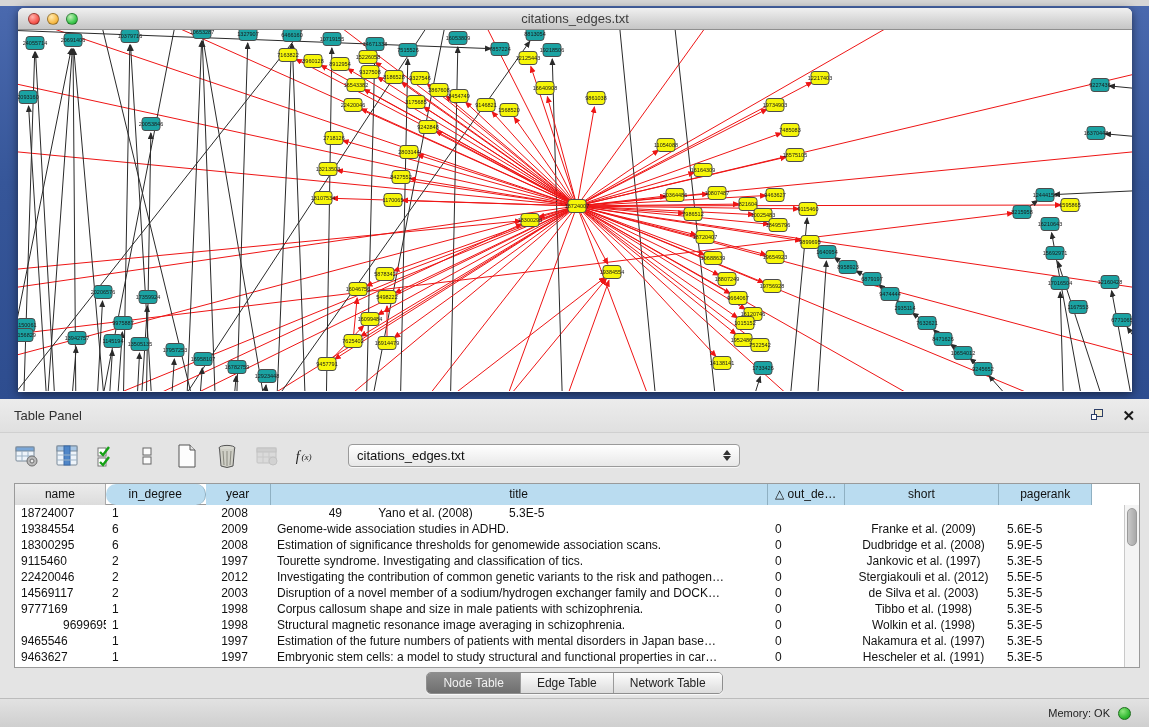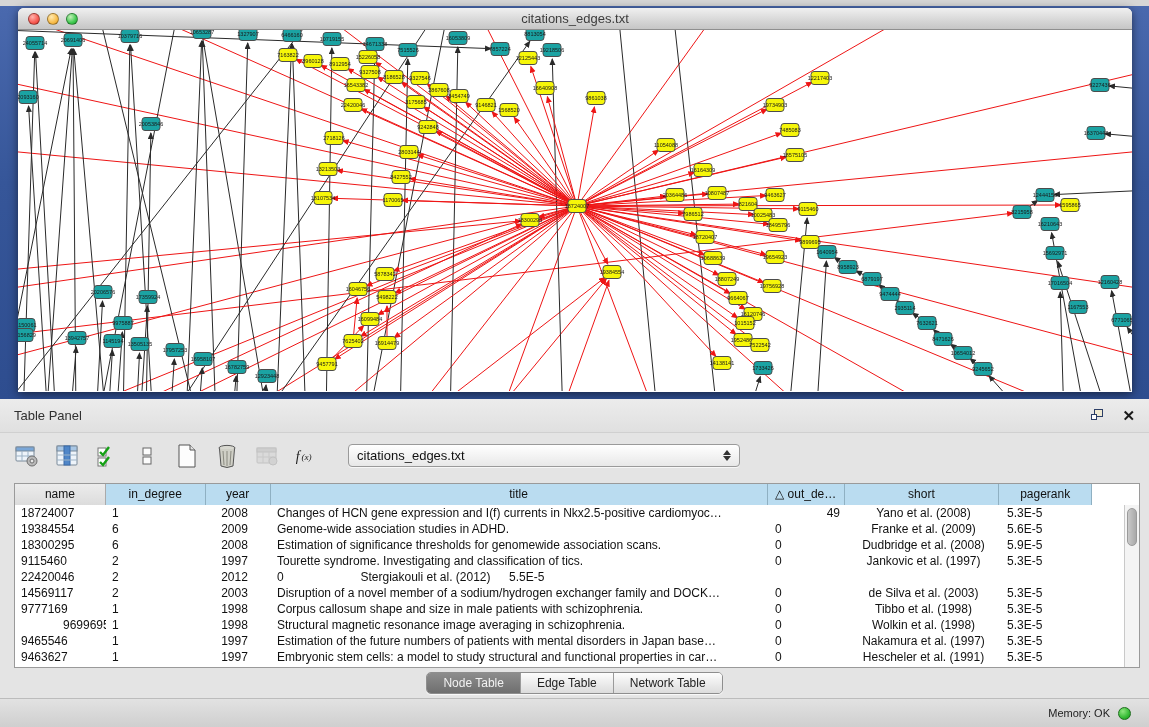--- a/index.html
+++ b/index.html
@@ -765,34 +765,33 @@
       <span class="updown">
           <span class="tri-up"></span>
           <span class="tri-dn"></span>
         </span>
     </div>
   </div>
 
   <div id="table-wrap">
     <div id="table-header">
         <div class="th gray" style="width: 91px;">name</div>
-        <div class="th" style="width: 100px;">in_degree</div>
+        <div class="th" style="width: 100px; border-radius: 10px;">in_degree</div>
         <div class="th" style="width: 65px;">year</div>
         <div class="th" style="width: 498px;">title</div>
         <div class="th" style="width: 77px;">△ out_de…</div>
         <div class="th" style="width: 155px;">short</div>
         <div class="th" style="width: 93px;">pagerank</div>
         <div class="th gray" style="width: 47px; background: rgb(255, 255, 255); border-right: none;"></div>
       </div>
     <div id="table-body">
         <div class="tr">
           <div class="td" style="width: 91px; text-align: left;">18724007</div>
           <div class="td" style="width: 100px; text-align: left;">1</div>
           <div class="td" style="width: 65px; text-align: center; padding-right: 14px;">2008</div>
-          <div class="td" style="width: 498px; text-align: left;">Changes of HCN gene expression and I(f) currents in Nkx2.5-positive cardiomyoc…</div>
           <div class="td" style="width: 77px; text-align: right;">49</div>
           <div class="td" style="width: 155px; text-align: center;">Yano et al. (2008)</div>
           <div class="td" style="width: 93px; text-align: left;">5.3E-5</div>
         </div>
         <div class="tr">
           <div class="td" style="width: 91px; text-align: left;">19384554</div>
           <div class="td" style="width: 100px; text-align: left;">6</div>
           <div class="td" style="width: 65px; text-align: center; padding-right: 14px;">2009</div>
           <div class="td" style="width: 498px; text-align: left;">Genome-wide association studies in ADHD.</div>
           <div class="td" style="width: 77px; text-align: left;">0</div>
@@ -814,20 +813,21 @@
           <div class="td" style="width: 65px; text-align: center; padding-right: 14px;">1997</div>
           <div class="td" style="width: 498px; text-align: left;">Tourette syndrome. Investigating and classification of tics.</div>
           <div class="td" style="width: 77px; text-align: left;">0</div>
           <div class="td" style="width: 155px; text-align: center;">Jankovic et al. (1997)</div>
           <div class="td" style="width: 93px; text-align: left;">5.3E-5</div>
         </div>
         <div class="tr">
           <div class="td" style="width: 91px; text-align: left;">22420046</div>
           <div class="td" style="width: 100px; text-align: left;">2</div>
           <div class="td" style="width: 65px; text-align: center; padding-right: 14px;">2012</div>
+          <div class="td" style="width: 498px; text-align: left;">Investigating the contribution of common genetic variants to the risk and pathogen…</div>
           <div class="td" style="width: 77px; text-align: left;">0</div>
           <div class="td" style="width: 155px; text-align: center;">Stergiakouli et al. (2012)</div>
           <div class="td" style="width: 93px; text-align: left;">5.5E-5</div>
         </div>
         <div class="tr">
           <div class="td" style="width: 91px; text-align: left;">14569117</div>
           <div class="td" style="width: 100px; text-align: left;">2</div>
           <div class="td" style="width: 65px; text-align: center; padding-right: 14px;">2003</div>
           <div class="td" style="width: 498px; text-align: left;">Disruption of a novel member of a sodium/hydrogen exchanger family and DOCK…</div>
           <div class="td" style="width: 77px; text-align: left;">0</div>

